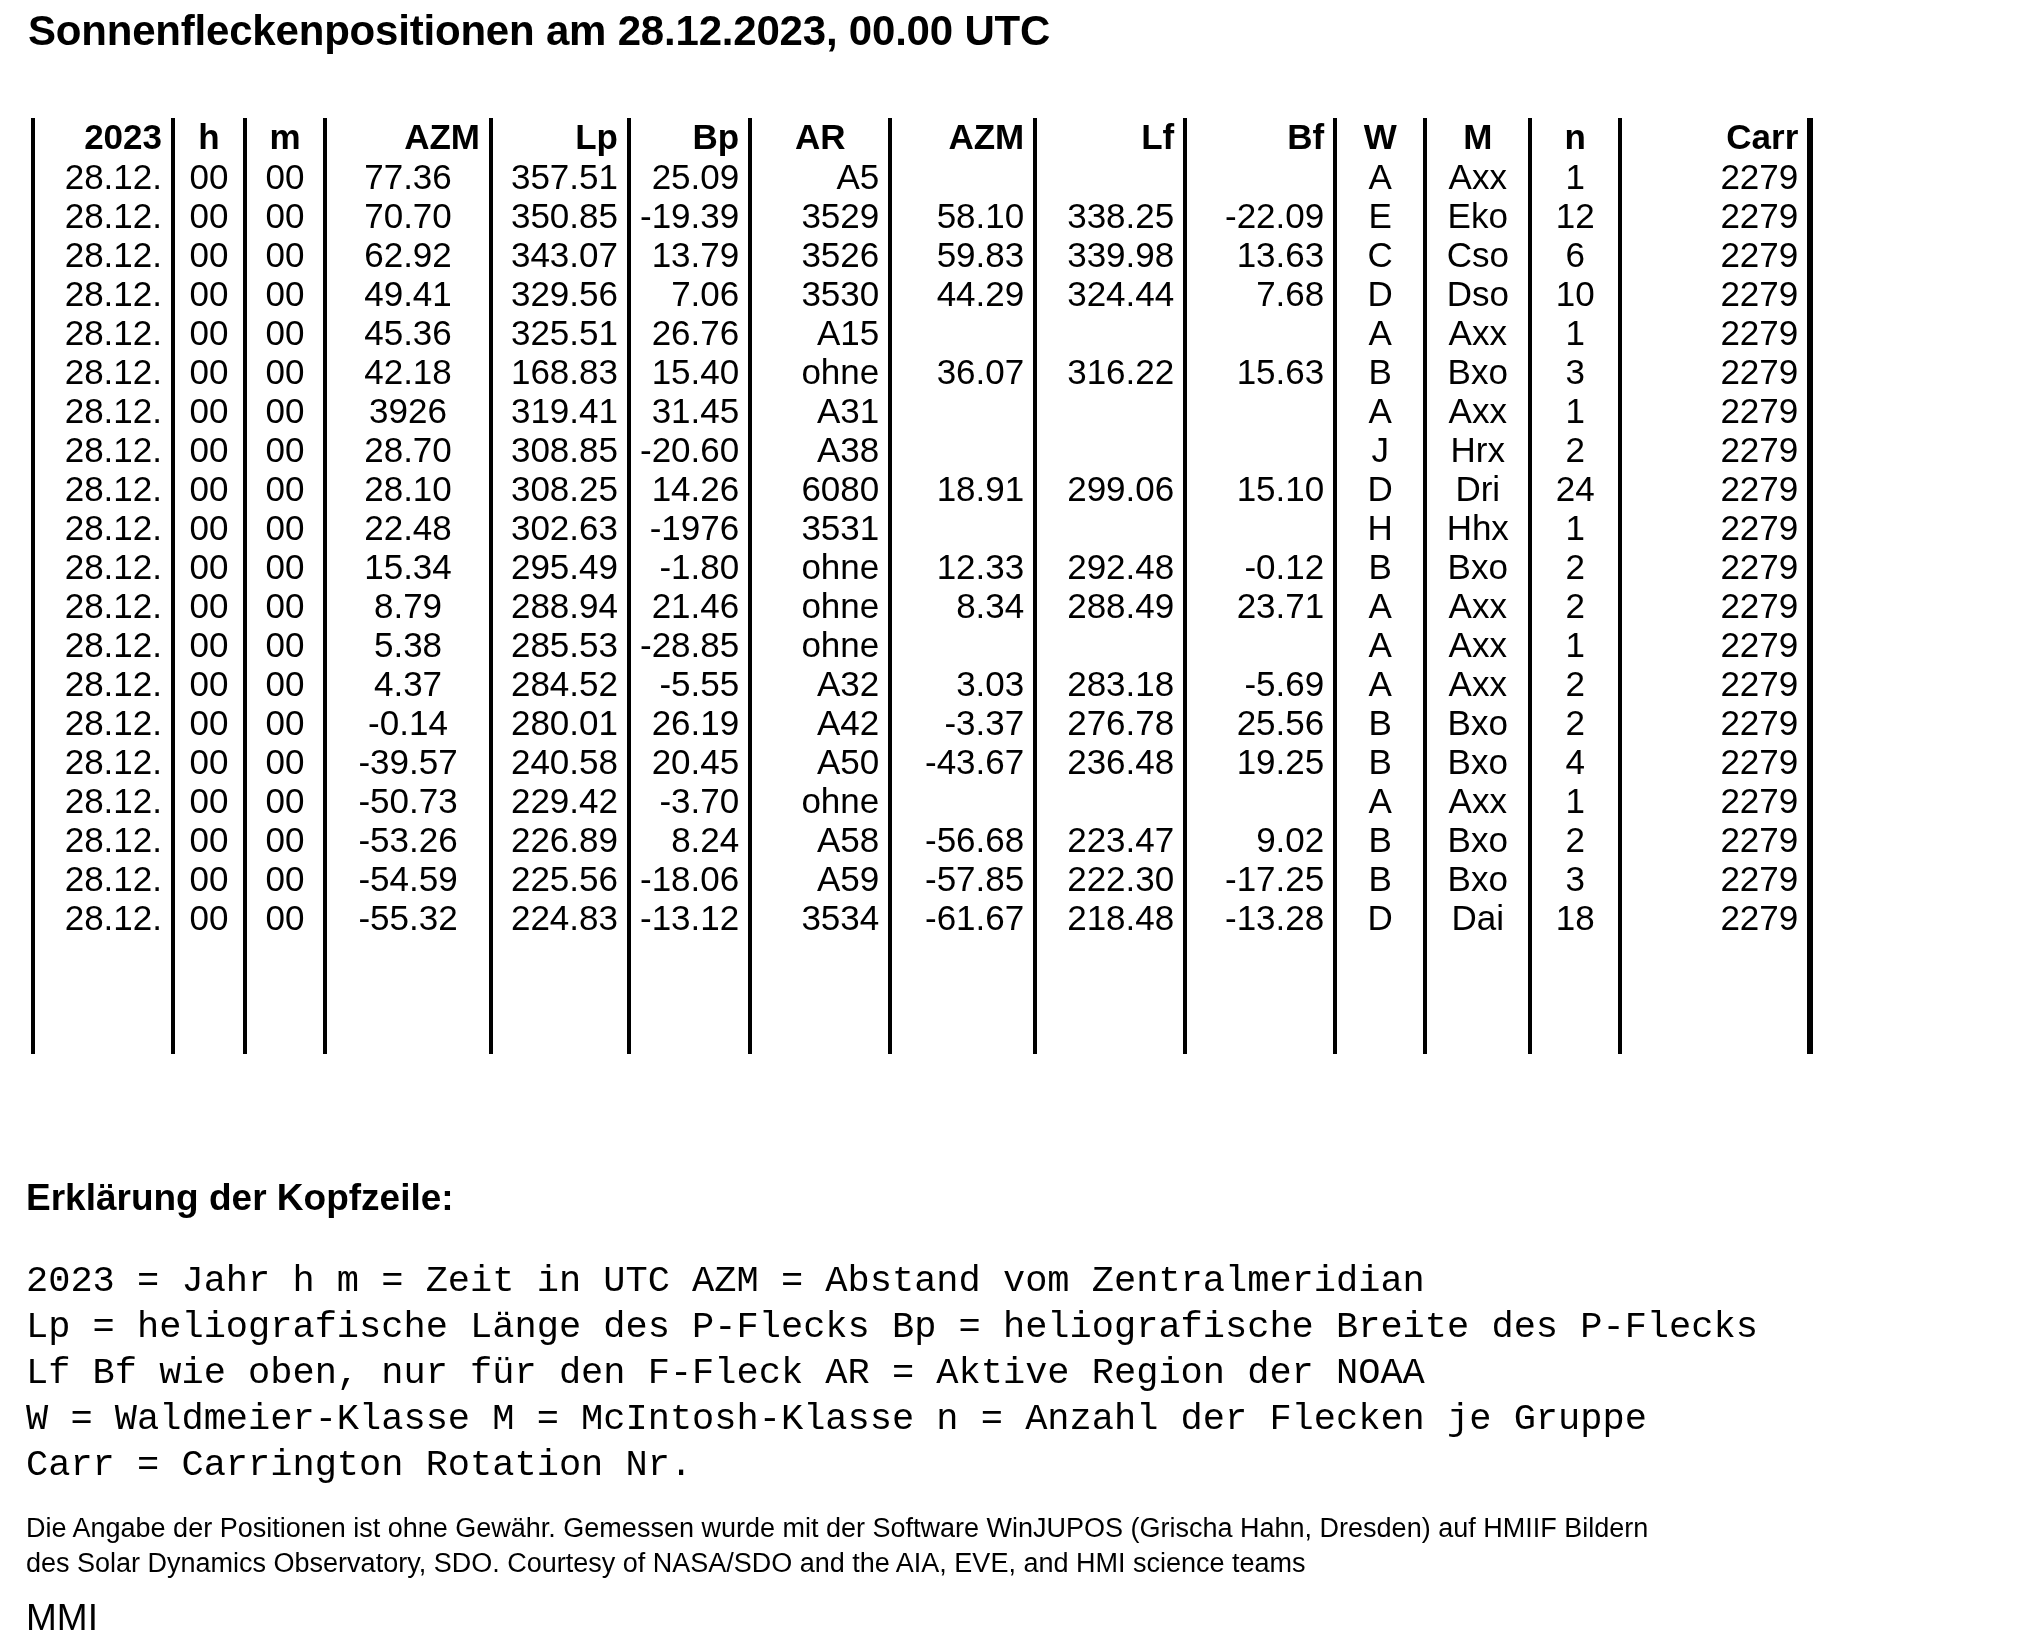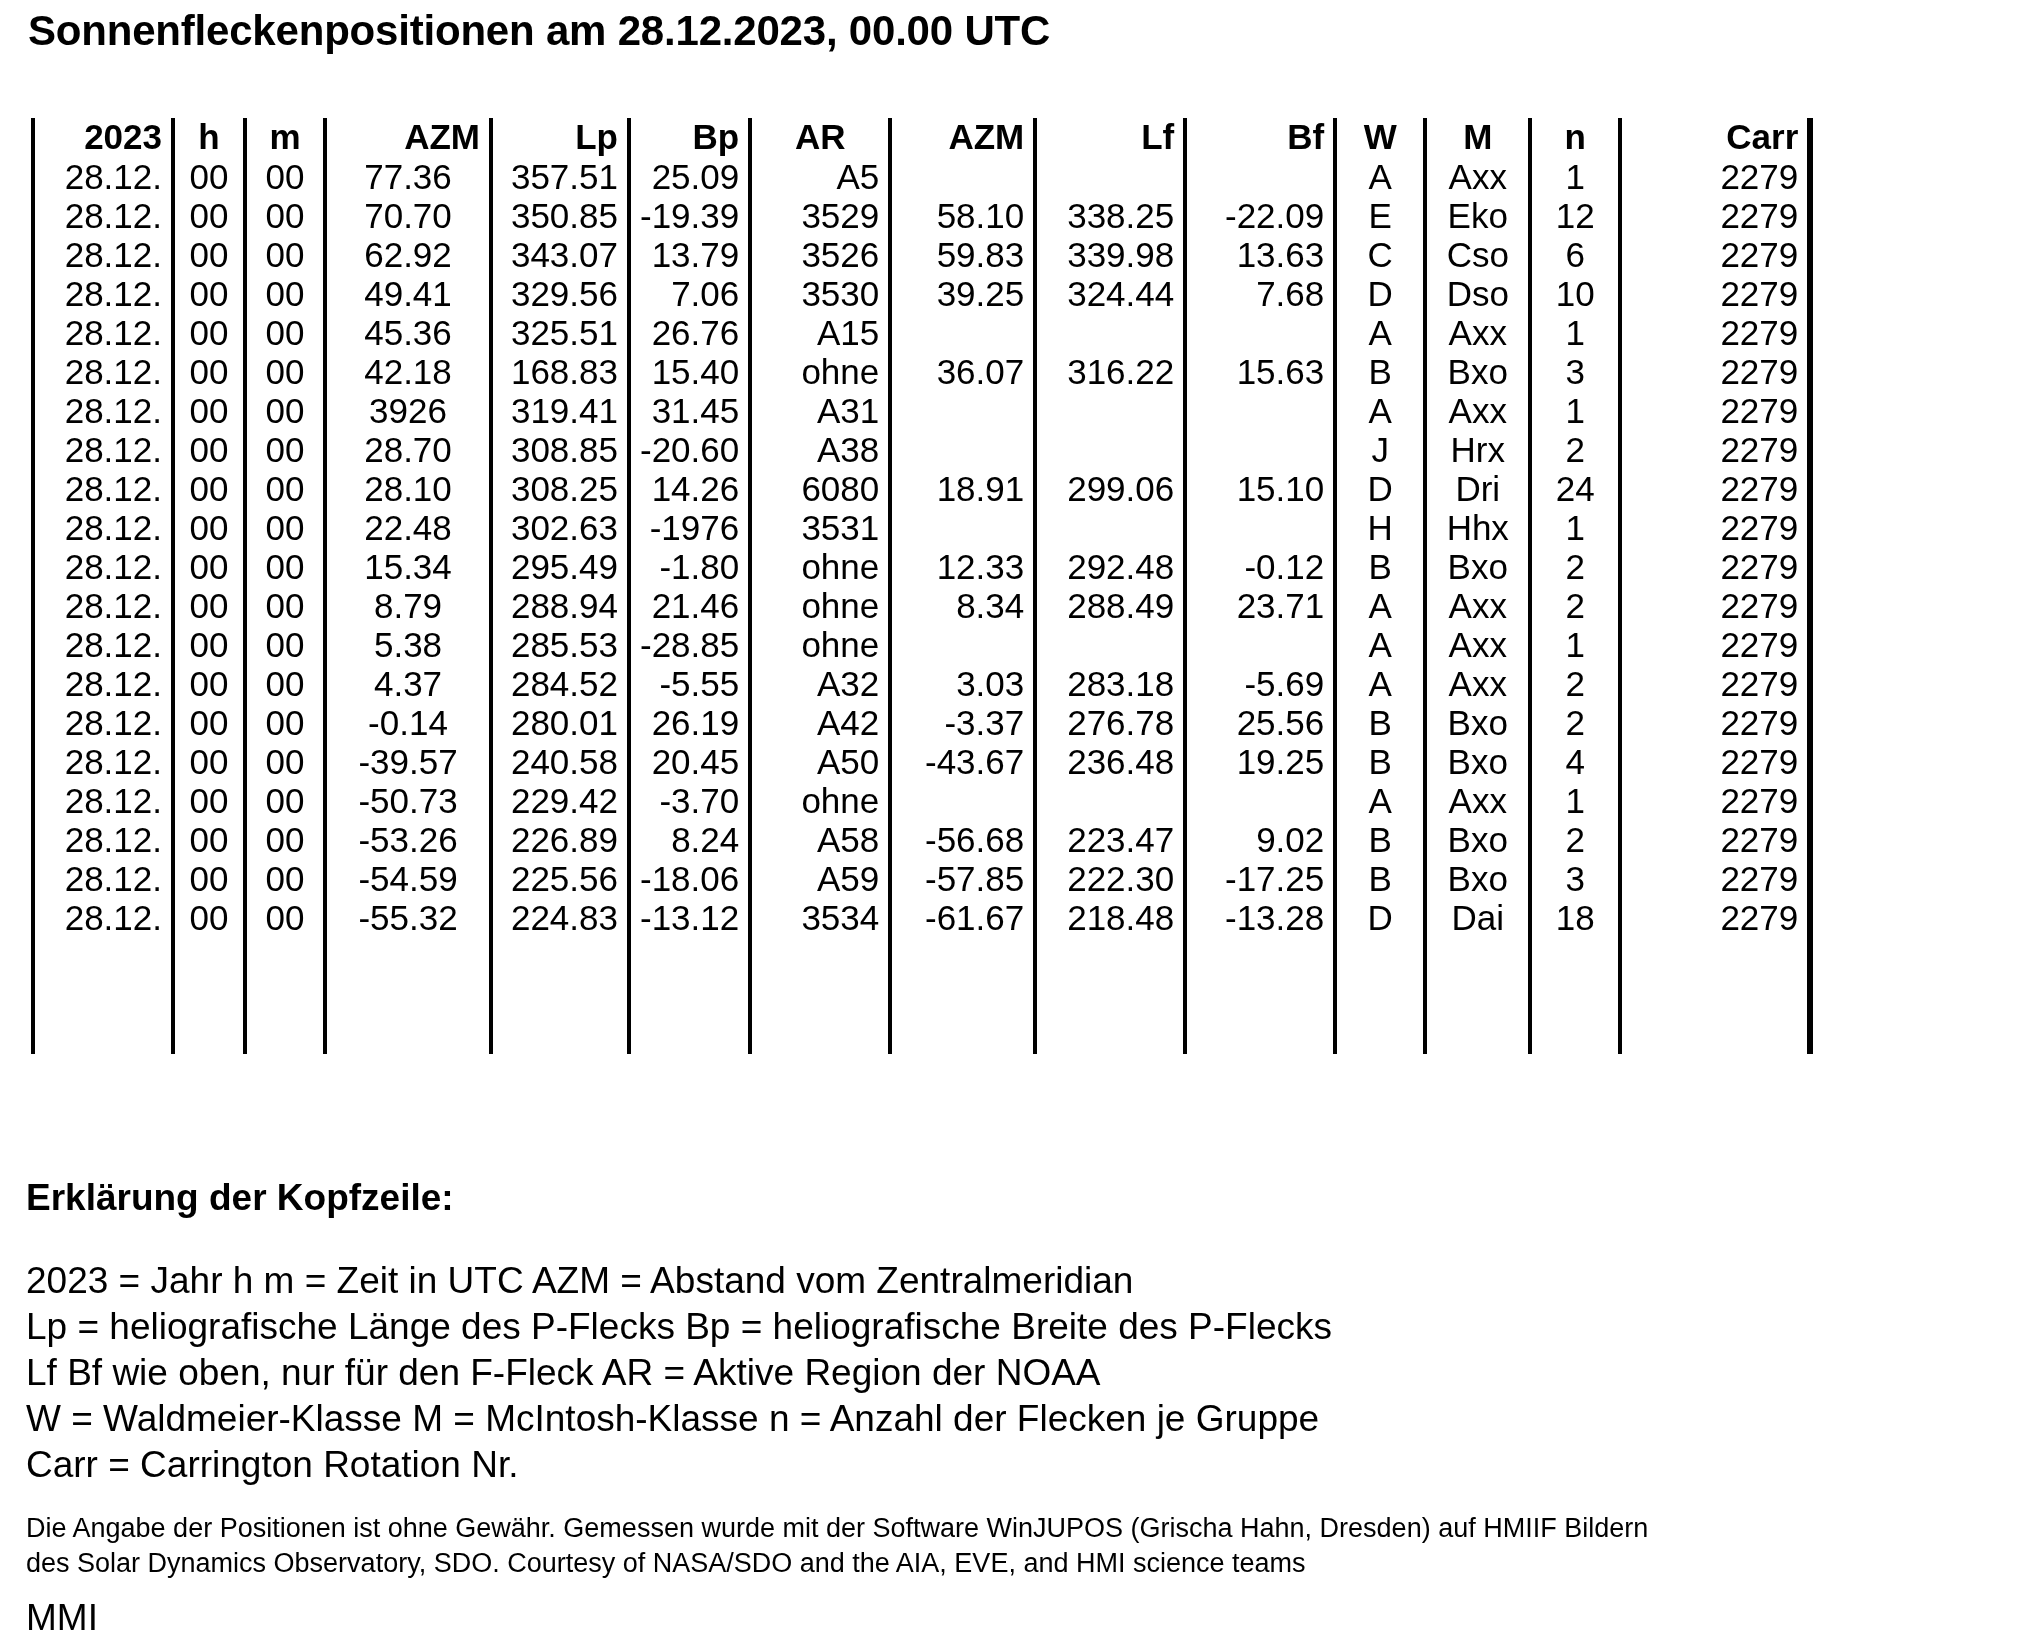--- a/index.html
+++ b/index.html
@@ -89,20 +89,21 @@
     top: 1177px;
     font-size: 37px;
     font-weight: bold;
   }
   .legend-lines {
     position: absolute;
     left: 26px;
     top: 1258px;
     font-size: 37px;
     line-height: 46px;
+    font-family: Liberation Mono, monospace;
   }
   .legend-lines .ln { white-space: nowrap; }
 
   .footer-note {
     position: absolute;
     left: 26px;
     top: 1511px;
     font-size: 27px;
     line-height: 35px;
   }
@@ -192,21 +193,21 @@
             <td class="c-carr">2279</td>
           </tr>
           <tr>
             <td class="c-date">28.12.</td>
             <td class="c-h">00</td>
             <td class="c-m">00</td>
             <td class="c-azmp">49.41</td>
             <td class="c-lp">329.56</td>
             <td class="c-bp">7.06</td>
             <td class="c-ar">3530</td>
-            <td class="c-azmf">39.25</td>
+            <td class="c-azmf">44.29</td>
             <td class="c-lf">324.44</td>
             <td class="c-bf">7.68</td>
             <td class="c-w">D</td>
             <td class="c-m2">Dso</td>
             <td class="c-n">10</td>
             <td class="c-carr">2279</td>
           </tr>
           <tr>
             <td class="c-date">28.12.</td>
             <td class="c-h">00</td>

